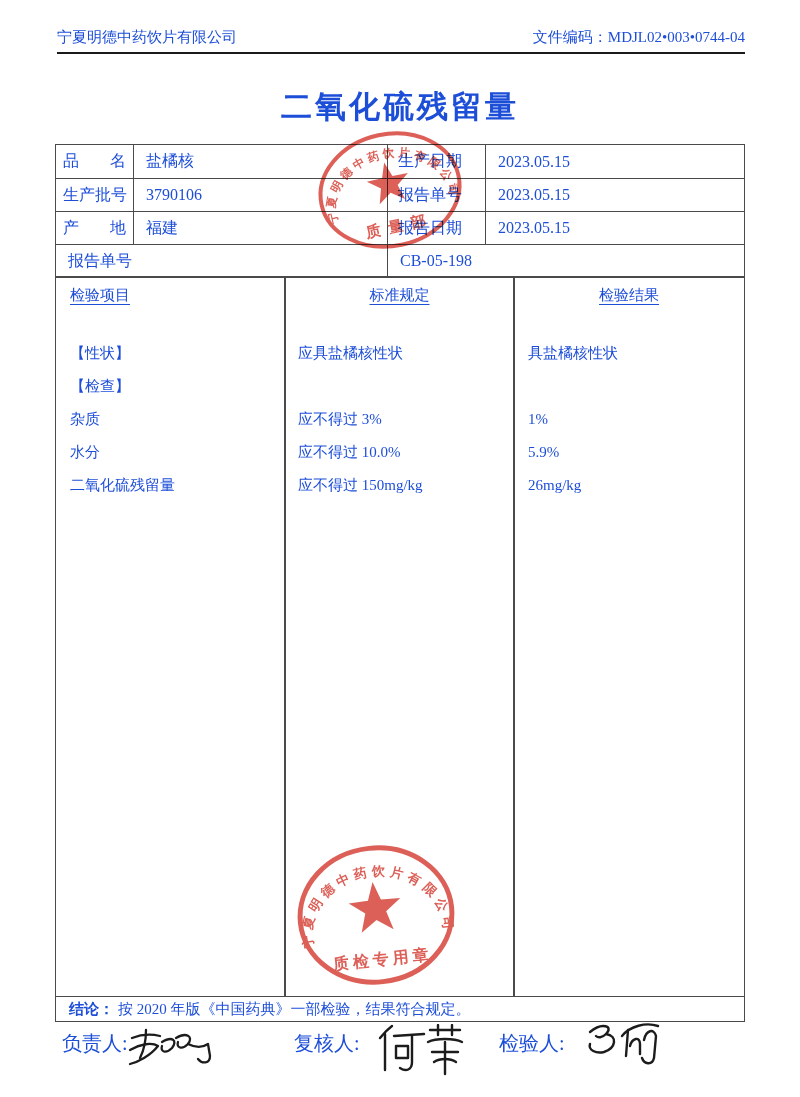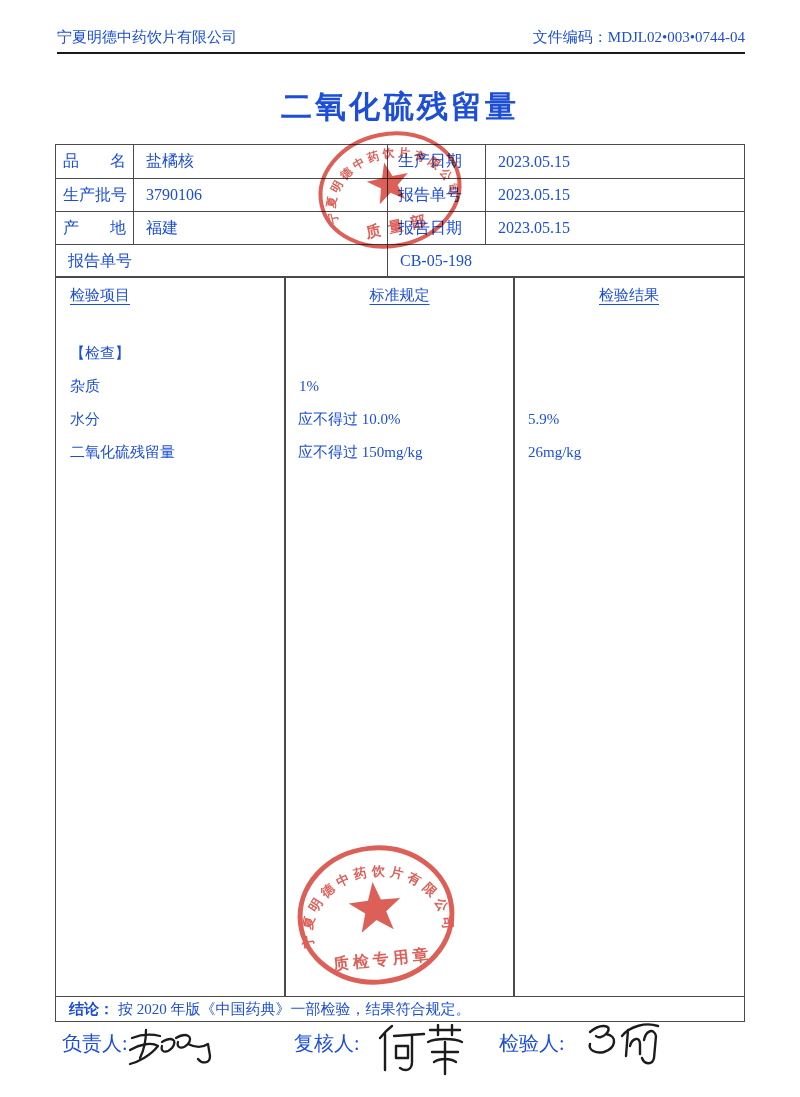--- a/index.html
+++ b/index.html
@@ -126,29 +126,35 @@
         </div>
       <div class="hc hc2">
           <span class="u">标准规定</span>
         </div>
       <div class="hc hc3">
           <span class="u">检验结果</span>
         </div>
     </div>
 
     <div class="res-body" id="res-body">
+      <div class="res-row">
+        <div class="rc rcell1">【性状】</div>
+        <div class="rc rcell2">应具盐橘核性状</div>
+        <div class="rc rcell3">具盐橘核性状</div>
+      </div>
 
       <div class="res-row">
         <div class="rc rcell1">【检查】</div>
         <div class="rc rcell2"></div>
         <div class="rc rcell3"></div>
       </div>
 
       <div class="res-row">
         <div class="rc rcell1">杂质</div>
+        <div class="rc rcell2">应不得过 3%</div>
         <div class="rc rcell3">1%</div>
       </div>
 
       <div class="res-row">
         <div class="rc rcell1">水分</div>
         <div class="rc rcell2">应不得过 10.0%</div>
         <div class="rc rcell3">5.9%</div>
       </div>
 
       <div class="res-row">

